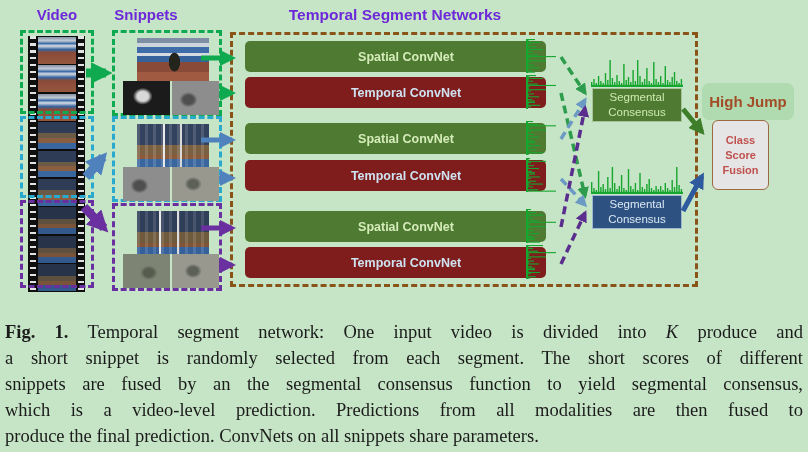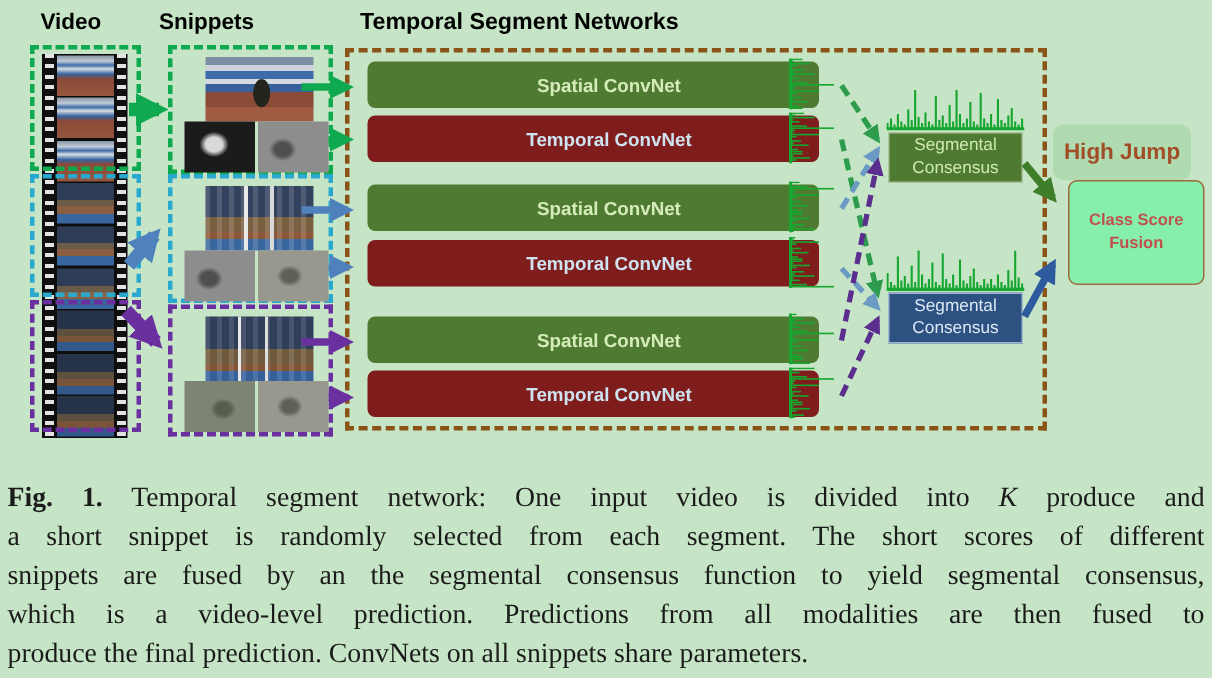--- a/index.html
+++ b/index.html
@@ -1,18 +1,18 @@
 <!DOCTYPE html>
 <html><head>
 <meta charset="utf-8">
 <style>
   html,body{margin:0;padding:0;}
   body{font-family:"Liberation Sans",sans-serif;}
   #stage{position:relative;width:808px;height:452px;background:#c6e5c6;overflow:hidden;}
-  .hdr{position:absolute;font-weight:bold;color:#000000;font-size:15px;}
+  .hdr{position:absolute;font-weight:bold;color:#6d28d9;font-size:15px;text-align:center;}
   #hdr-video{left:27px;top:6px;width:60px;}
   #hdr-snippets{left:106px;top:6px;width:80px;}
   #hdr-tsn{left:240px;top:6px;width:310px;font-size:15.5px;}
 
   
   #film{position:absolute;left:28px;top:36px;width:57px;height:256px;background:#0d0d0d;}
   #film .holes{position:absolute;top:0;bottom:0;width:6px;background:repeating-linear-gradient(180deg,#e3e3e3 0 2.5px,#101010 2.5px 7px);}
   #film .holes.l{left:1.5px;} #film .holes.r{right:1.5px;}
   #film .frames{position:absolute;left:9.5px;right:9.5px;top:1px;bottom:1px;display:flex;flex-direction:column;gap:1.5px;}
   #film .fr{flex:1;}
@@ -48,21 +48,21 @@
   .bar{position:absolute;left:245px;width:280px;height:31px;border-radius:5px;display:flex;align-items:center;justify-content:center;font-weight:bold;font-size:12.5px;padding-left:21px;}
   .bar.spatial{background:#4e7b31;color:#d5ecba;}
   .bar.temporal{background:#7f1d1d;color:#cfe2f0;}
 
   .hist{position:absolute;}
   .consensus{position:absolute;left:592px;width:90px;height:34px;border:1px solid #a9c49c;box-sizing:border-box;display:flex;align-items:center;justify-content:center;text-align:center;font-size:11.5px;line-height:15px;}
   .consensus.sp{background:#4e7b31;color:#cfe9b2;}
   .consensus.tm{background:#2d5181;color:#dbe8f4;border-color:#9fb8cf;}
 
   #highjump{position:absolute;left:702px;top:83px;width:92px;height:37px;background:#b0dab0;border-radius:7px;display:flex;align-items:center;justify-content:center;font-weight:bold;font-size:15px;color:#a14e28;}
-  #fusion{position:absolute;left:712px;top:120px;width:91px;height:70px;background:#86efac;border:1.5px solid #9b6a3f;border-radius:6px;box-sizing:border-box;display:flex;align-items:center;justify-content:center;text-align:center;font-weight:bold;font-size:11px;line-height:15px;color:#c0504d;padding:14px 6px;}
+  #fusion{position:absolute;left:712px;top:120px;width:57px;height:70px;background:#e5e5e5;border:1.5px solid #9b6a3f;border-radius:6px;box-sizing:border-box;display:flex;align-items:center;justify-content:center;text-align:center;font-weight:bold;font-size:11px;line-height:15px;color:#c0504d;padding:14px 6px;}
 
   #arrows{position:absolute;left:0;top:0;pointer-events:none;}
 
   #caption{position:absolute;left:0;top:319px;width:808px;box-sizing:border-box;padding:0 5px;font-family:"Liberation Serif",serif;font-size:18.5px;color:#1b1b1b;}
   .cap-line{height:26px;line-height:26px;text-align:justify;text-align-last:justify;white-space:nowrap;}
   .cap-line.last{text-align-last:left;}
   .cap-tag{font-weight:bold;}
   .cap-k{font-style:italic;}
 </style>
 </head>

